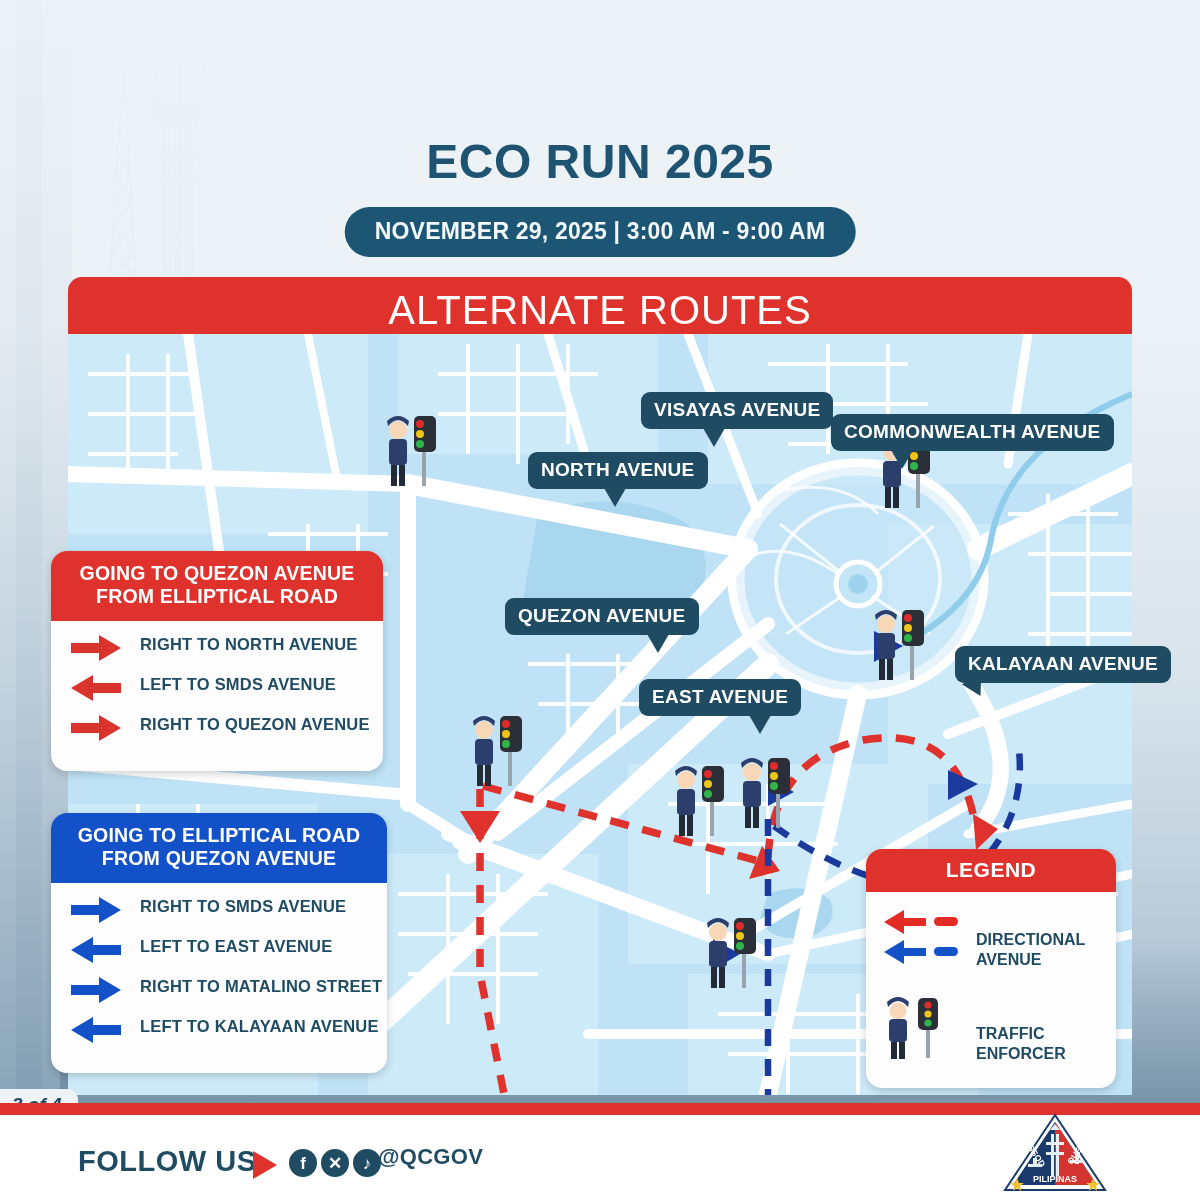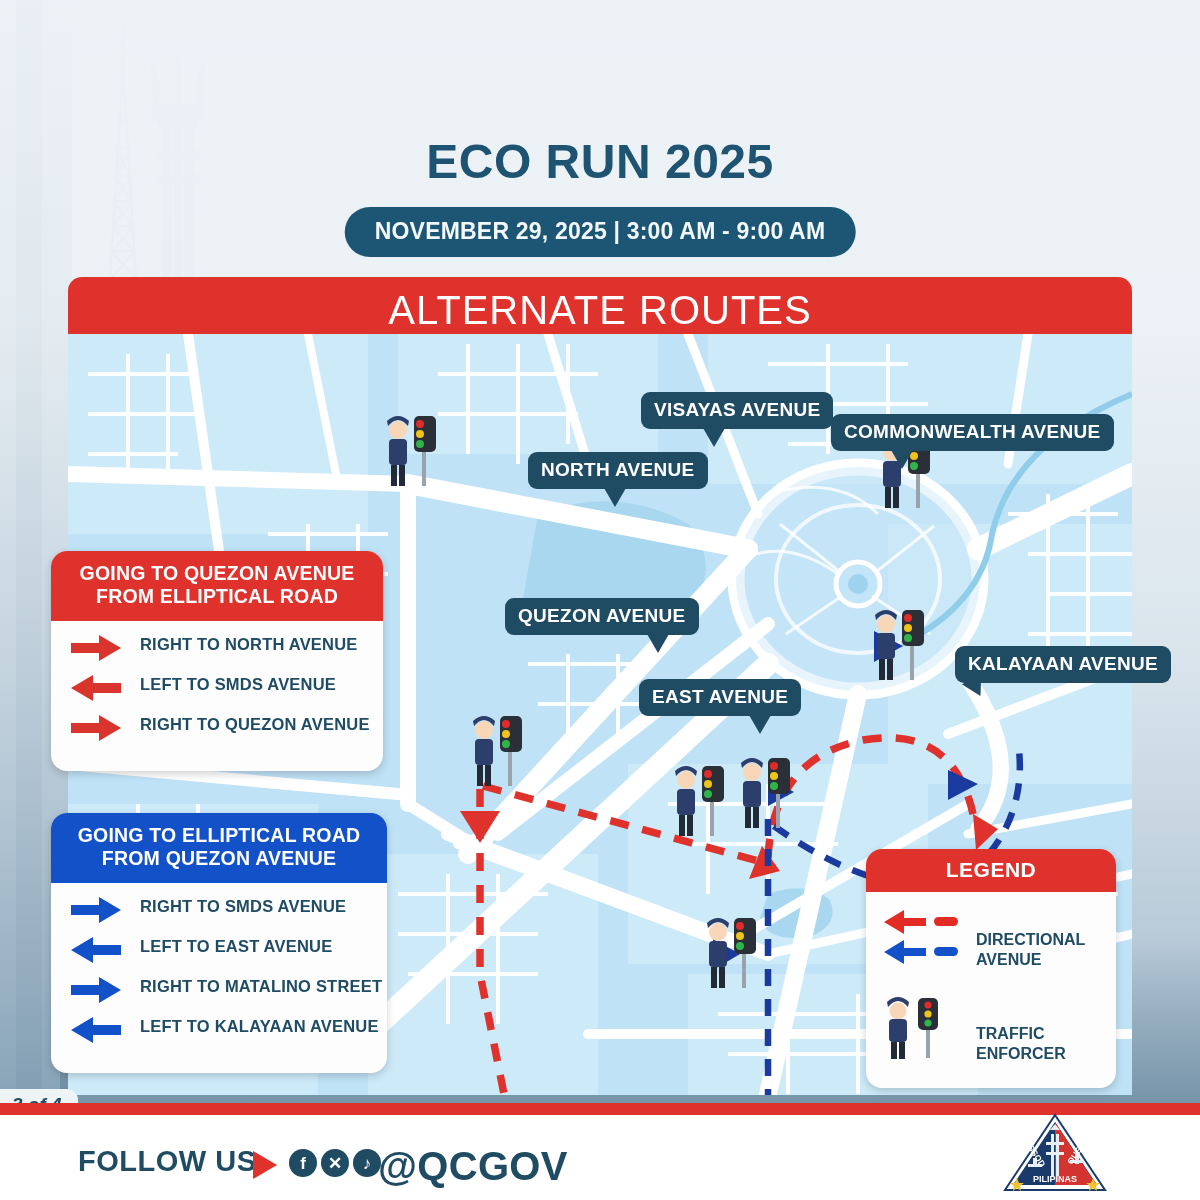--- a/index.html
+++ b/index.html
@@ -135,21 +135,21 @@
     border-top: 14px solid transparent; border-bottom: 14px solid transparent;
   }
   .socials { position: absolute; left: 289px; top: 1149px; display: flex; align-items: center; gap: 4px; }
   .sico {
     width: 28px; height: 28px; border-radius: 50%; background: #1f4b63; color: #fff;
     display: flex; align-items: center; justify-content: center;
     font-size: 17px; font-weight: 700; line-height: 1;
   }
   .handle {
     position: absolute; left: 378px; top: 1144px;
-    font-size: 40px; font-weight: 700; color: #1f4b63; letter-spacing: .3px;
+    font-size: 22px; font-weight: 700; color: #1f4b63; letter-spacing: .3px;
   }
   .seal { position: absolute; left: 1000px; top: 1112px; width: 110px; height: 84px; }
 </style>
 </head>
 <body>
 
 <div class="poster">
 
   <div class="hero-bg"></div>
   <div class="hero-left-strip"></div>

